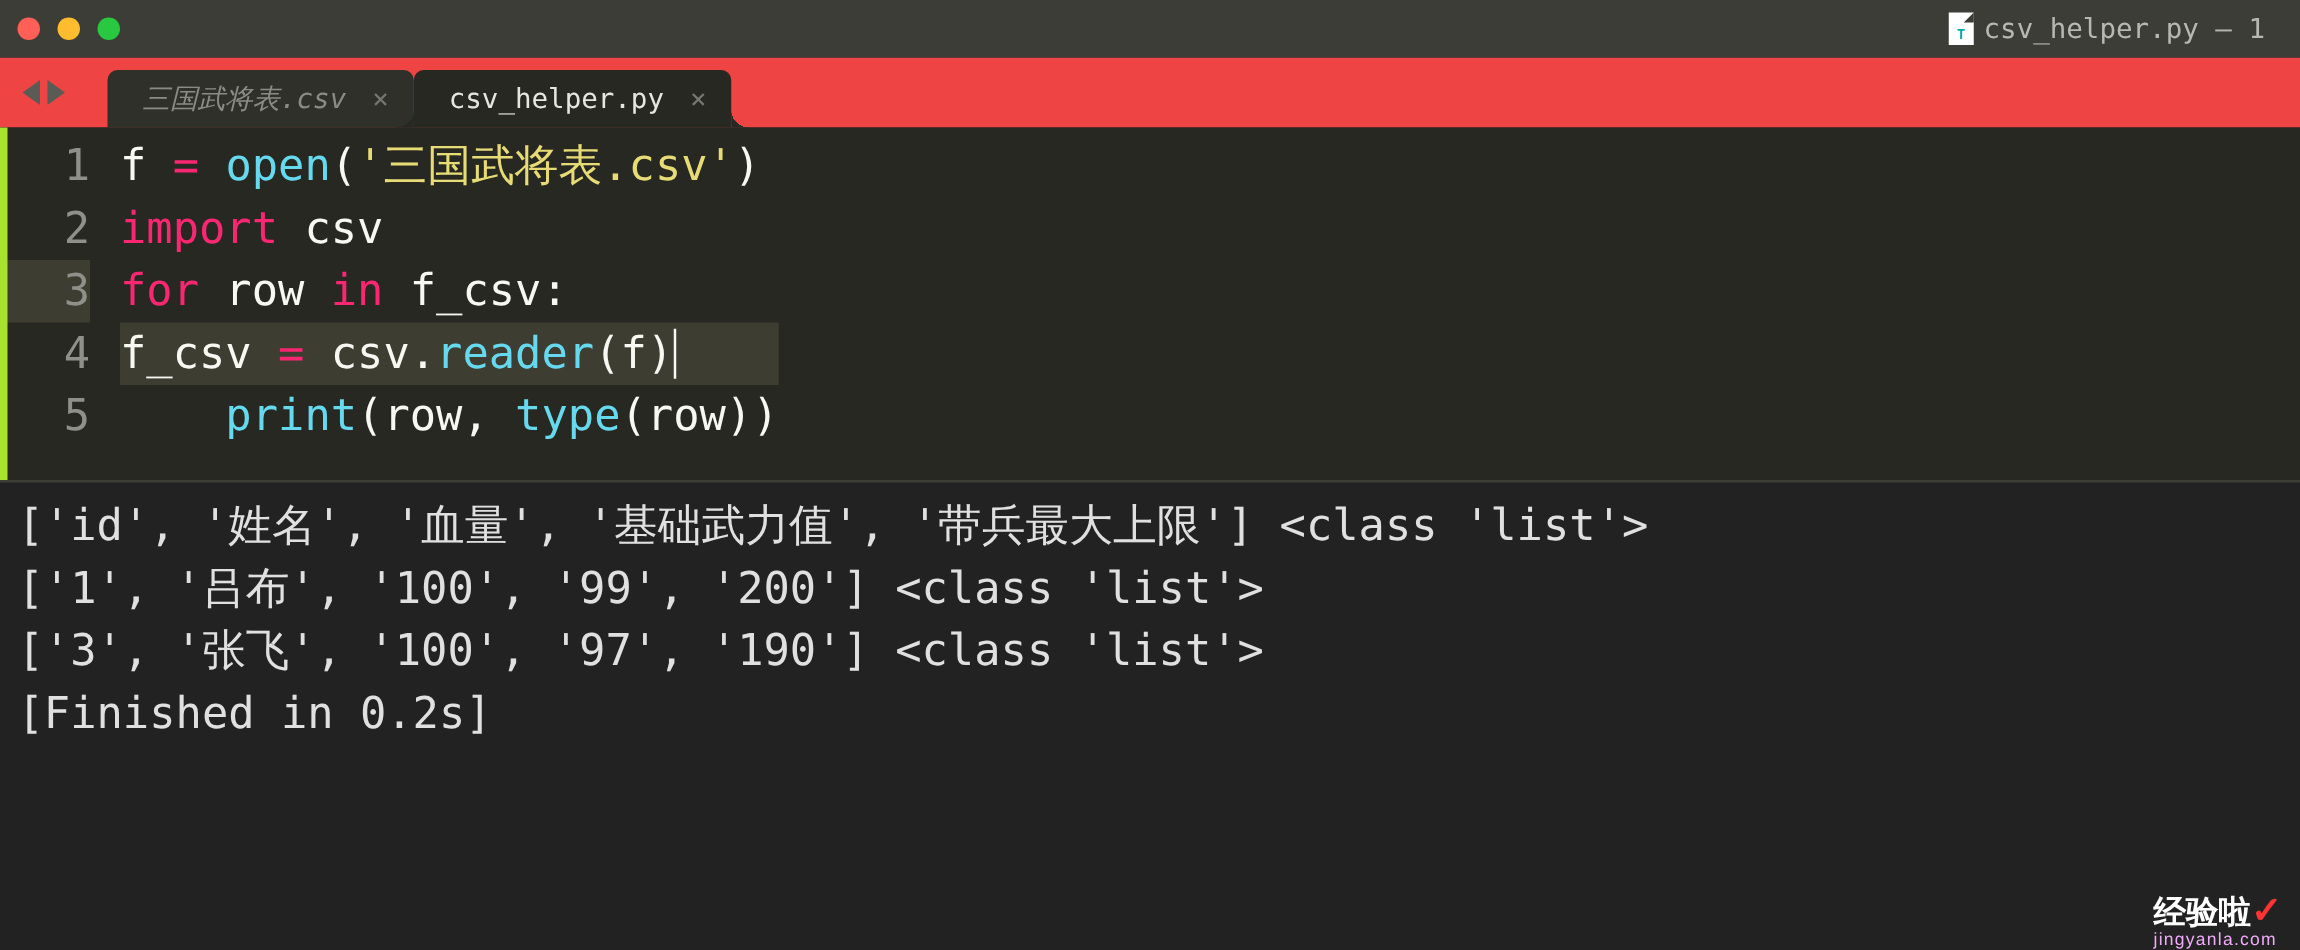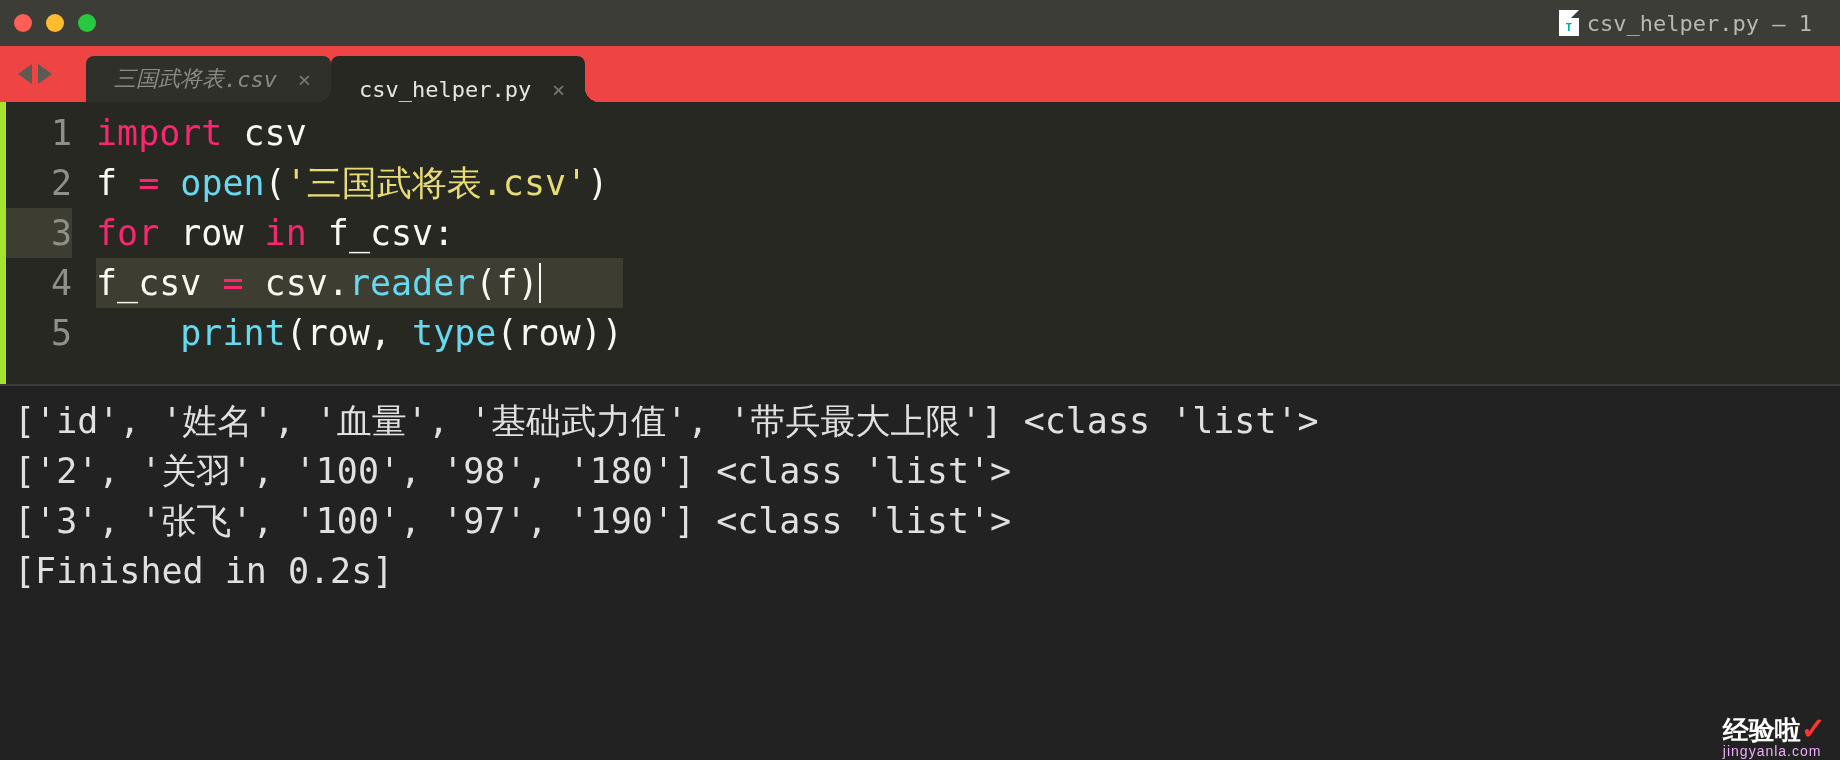--- a/index.html
+++ b/index.html
@@ -17,21 +17,21 @@
   
   
   .tabbar { height: 56px; background:#ef4444; display:flex; align-items:flex-end; }
   .navpad { width:86px; display:flex; align-items:center; gap:6px; padding-left:18px; height:100%;}
   .arrow { width:0;height:0;border-style:solid; }
   .arrow.left{border-width:10px 14px 10px 0;border-color:transparent #5a5b55 transparent transparent;}
   .arrow.right{border-width:10px 0 10px 14px;border-color:transparent transparent transparent #5a5b55;}
   .tab { position:relative; height:46px; display:flex; align-items:center; padding:0 54px 0 28px; color:#8a8b85; font-size:22px; font-style:italic; border-top-left-radius:8px; border-top-right-radius:8px; }
   .tab .ext{font-style:italic;}
   .tab.inactive{ background:#2f302a; }
-  .tab.active{ background:#272822; color:#e6e6e0; font-style:normal;align-items:flex-end; }
+  .tab.active{ background:#272822; color:#e6e6e0; font-style:normal; }
   .tab .x{ position:absolute; right:20px; color:#76776f; font-size:22px; font-style:normal;}
   .tab.active::before{content:'';position:absolute;left:-14px;bottom:0;width:14px;height:14px;background:radial-gradient(circle at 0 0,transparent 14px,#272822 14px);}
   .tab.active::after{content:'';position:absolute;right:-14px;bottom:0;width:14px;height:14px;background:radial-gradient(circle at 100% 0,transparent 14px,#272822 14px);}
   
   
   .editor { background:#272822; height:282px; display:flex; font-size:35px; line-height:50px; }
   .gutter { width:96px; text-align:right; padding-right:24px; color:#8f908a; padding-top:6px; user-select:none; position:relative;}
   .gutter::before{content:'';position:absolute;left:0;top:0;bottom:0;width:6px;background:#a6e22e;}
   .code { padding-top:6px; font-family:"Menlo","Consolas",monospace; }
   .code-line{ white-space:pre; color:#f8f8f2; }
@@ -83,26 +83,26 @@
 
 <div class="editor">
   <div class="gutter" id="gutter">
       <div>1</div>
       <div>2</div>
       <div style="background: rgb(62, 61, 50);">3</div>
       <div>4</div>
       <div>5</div>
     </div>
   <div class="code" id="code">
+      <div class="code-line"><span class="pl">f </span><span class="op">=</span><span class="pl"> </span><span class="fn">open</span><span class="pl">(</span><span class="str">'三国武将表.csv'</span><span class="pl">)</span></div>
       <div class="code-line"><span class="kw">import</span><span class="pl"> </span><span class="pl">csv</span></div>
-      <div class="code-line"><span class="pl">f </span><span class="op">=</span><span class="pl"> </span><span class="fn">open</span><span class="pl">(</span><span class="str">'三国武将表.csv'</span><span class="pl">)</span></div>
       <div class="code-line"><span class="kw">for</span><span class="pl"> row </span><span class="kw">in</span><span class="pl"> f_csv:</span></div>
       <div class="code-line hl"><span class="pl">f_csv </span><span class="op">=</span><span class="pl"> csv.</span><span class="fn">reader</span><span class="pl cursor">(f)</span></div>
       <div class="code-line"><span class="pl">    </span><span class="fn">print</span><span class="pl">(row, </span><span class="fn">type</span><span class="pl">(row))</span></div>
     </div>
 </div>
 
-<div class="console" id="console"><div>['id', '姓名', '血量', '基础武力值', '带兵最大上限'] &lt;class 'list'&gt;</div><div>['2', '关羽', '100', '98', '180'] &lt;class 'list'&gt;</div><div>['3', '张飞', '100', '97', '190'] &lt;class 'list'&gt;</div><div>[Finished in 0.2s]</div></div>
+<div class="console" id="console"><div>['id', '姓名', '血量', '基础武力值', '带兵最大上限'] &lt;class 'list'&gt;</div><div>['1', '吕布', '100', '99', '200'] &lt;class 'list'&gt;</div><div>['3', '张飞', '100', '97', '190'] &lt;class 'list'&gt;</div><div>[Finished in 0.2s]</div></div>
 
 <div class="wm">
   <div><span class="big">经验啦</span><span class="chk">✓</span></div>
   <div class="sm">jingyanla.com</div>
 </div>
 
 </body></html>

